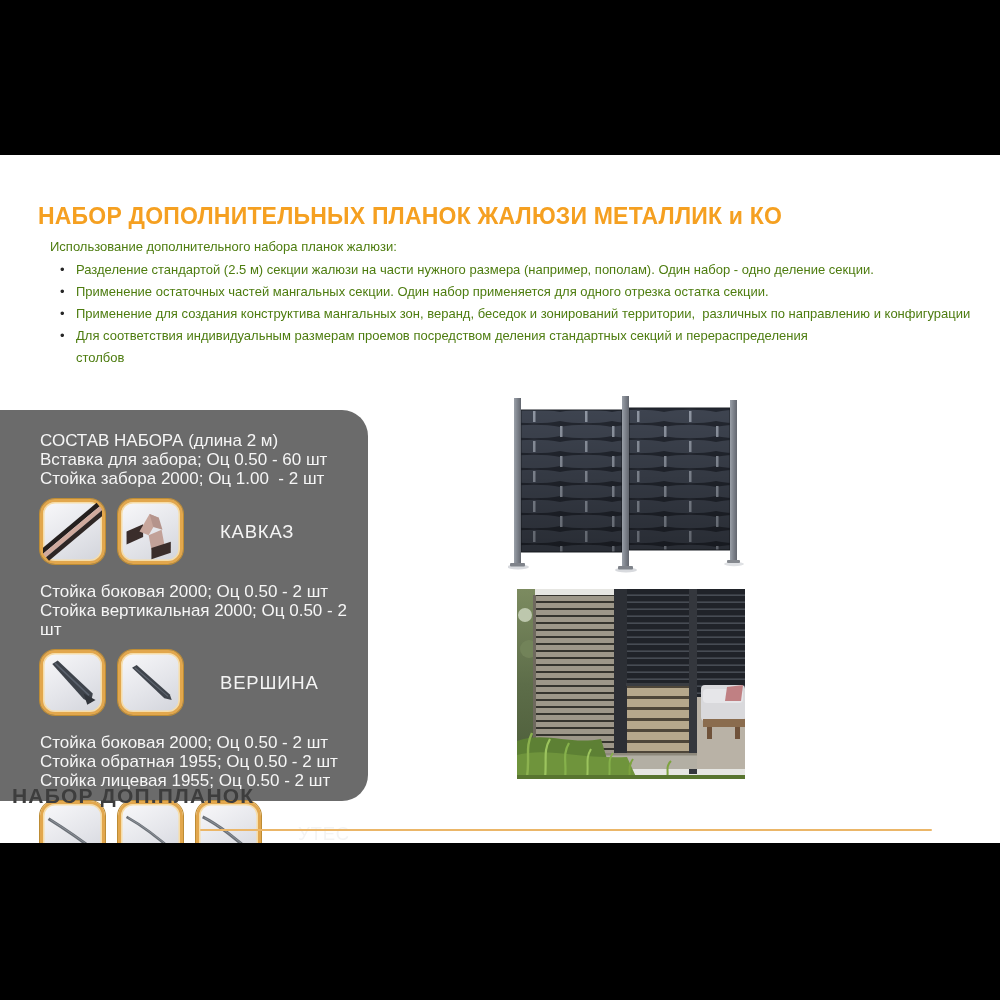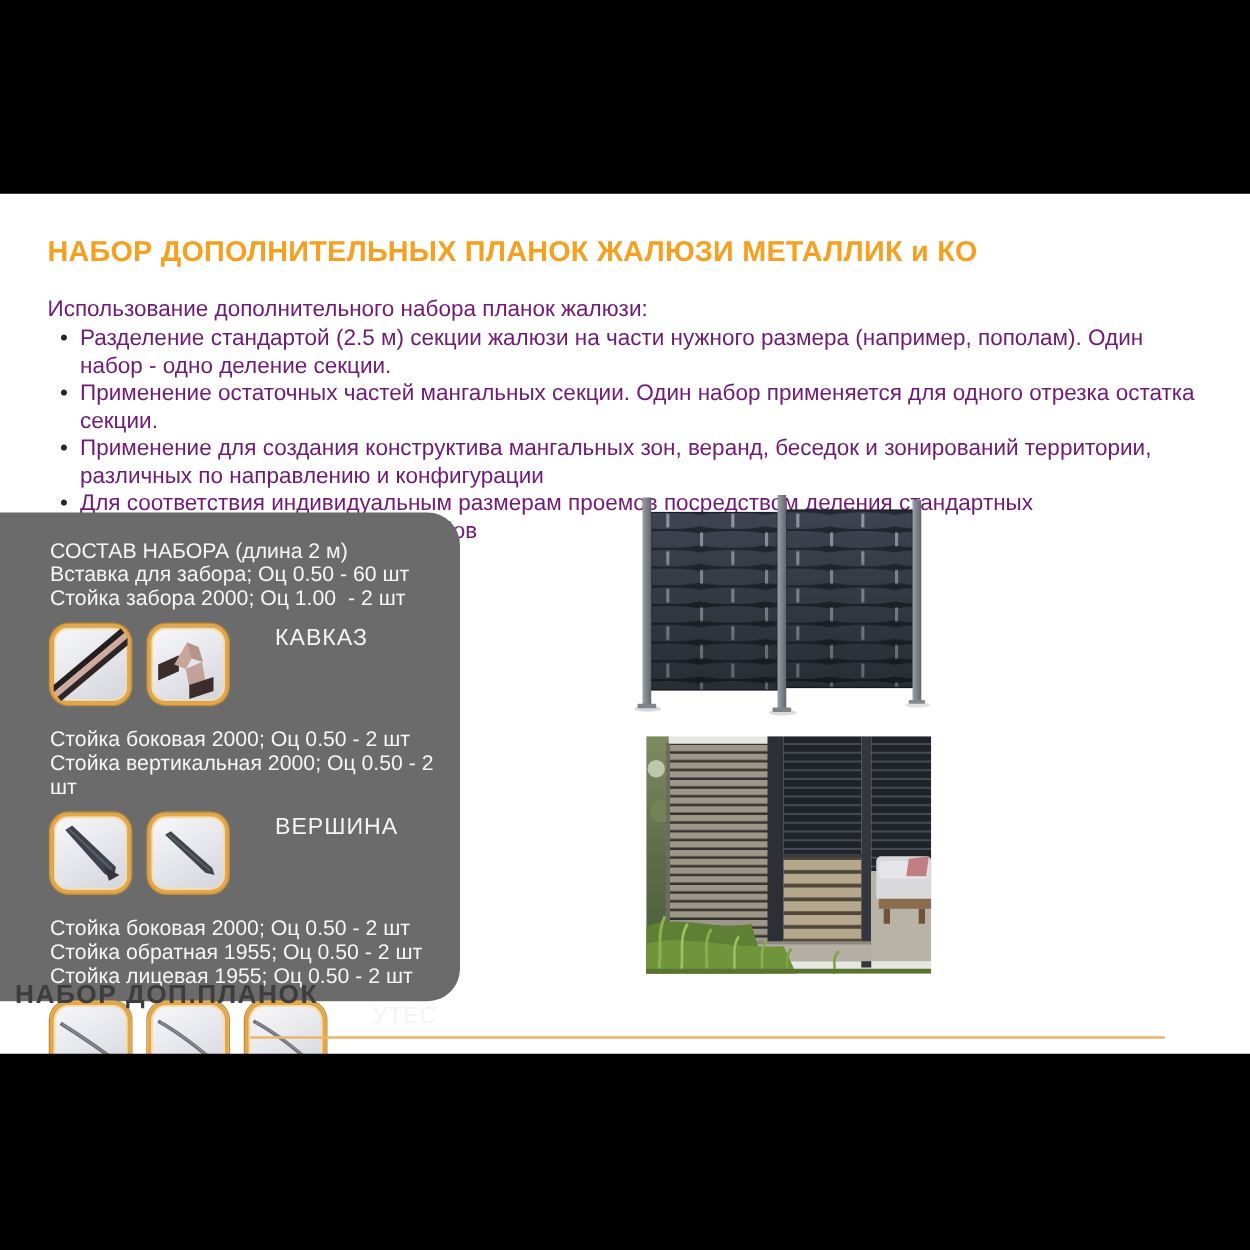--- a/index.html
+++ b/index.html
@@ -2,38 +2,38 @@
 <html><head>
 <meta charset="utf-8">
 <style>
   html,body{margin:0;padding:0;background:#000;}
   .stage{position:relative;width:1000px;height:1000px;background:#ffffff;overflow:hidden;
          font-family:"Liberation Sans", sans-serif;}
   .bar{position:absolute;left:0;width:1000px;background:#000;}
   .bar.top{top:0;height:155px;}
   .bar.bottom{top:843px;height:157px;}
 
-  .page-title{position:absolute;left:38px;top:188px;margin:0;
+  .page-title{position:absolute;left:38px;top:203px;margin:0;
     font-size:23px;font-weight:800;letter-spacing:.2px;color:#F5A021;}
 
-  .usage{position:absolute;left:38px;top:236px;width:928px;color:#701a75;
-    font-size:18px;line-height:22px;}
+  .usage{position:absolute;left:50px;top:236px;width:928px;color:#4d7c0f;
+    font-size:13px;line-height:22px;}
   .usage p{margin:0 0 1px 0;}
   .usage ul{margin:0;padding:0;list-style:none;}
   .usage li{position:relative;padding-left:26px;white-space:pre-wrap;}
   .usage li::before{content:"•";position:absolute;left:10px;top:0;color:#262626;}
   .usage li.b3{max-width:915px;}
   .usage li.b4{max-width:780px;}
 
   .kit-panel{position:absolute;left:0;top:410px;width:368px;height:391px;
     background:#6B6B6B;border-radius:0 26px 26px 0;box-sizing:border-box;
     padding:21px 14px 0 40px;color:#F6F6F6;}
   .kit-head p, .kit-lines p{margin:0;font-size:17px;line-height:19px;white-space:pre-wrap;}
   .kit-lines{margin-top:18px;}
-  .tile-row{display:flex;align-items:flex-start;gap:13px;margin-top:11px;}
+  .tile-row{display:flex;align-items:center;gap:13px;margin-top:11px;}
   .tile{width:59px;height:59px;border-radius:15px;flex:0 0 auto;
     background:linear-gradient(150deg,#f8f8fa 0%,#e4e5ea 55%,#d2d4db 100%);
     border:3px solid #E2A74D;
     box-shadow:inset 0 0 0 1.5px #f7dda7, 0 0 0 1px #bd8c34;}
   .tile svg{display:block;width:100%;height:100%;}
   .group-label{font-size:18.5px;letter-spacing:.8px;color:#F4F4F4;margin-left:24px;}
 
   .fence-render{position:absolute;left:508px;top:394px;width:240px;height:184px;margin:0;}
   .louver-photo{position:absolute;left:517px;top:589px;width:228px;height:190px;margin:0;}
   .fence-render svg,.louver-photo svg{display:block;width:100%;height:100%;}

